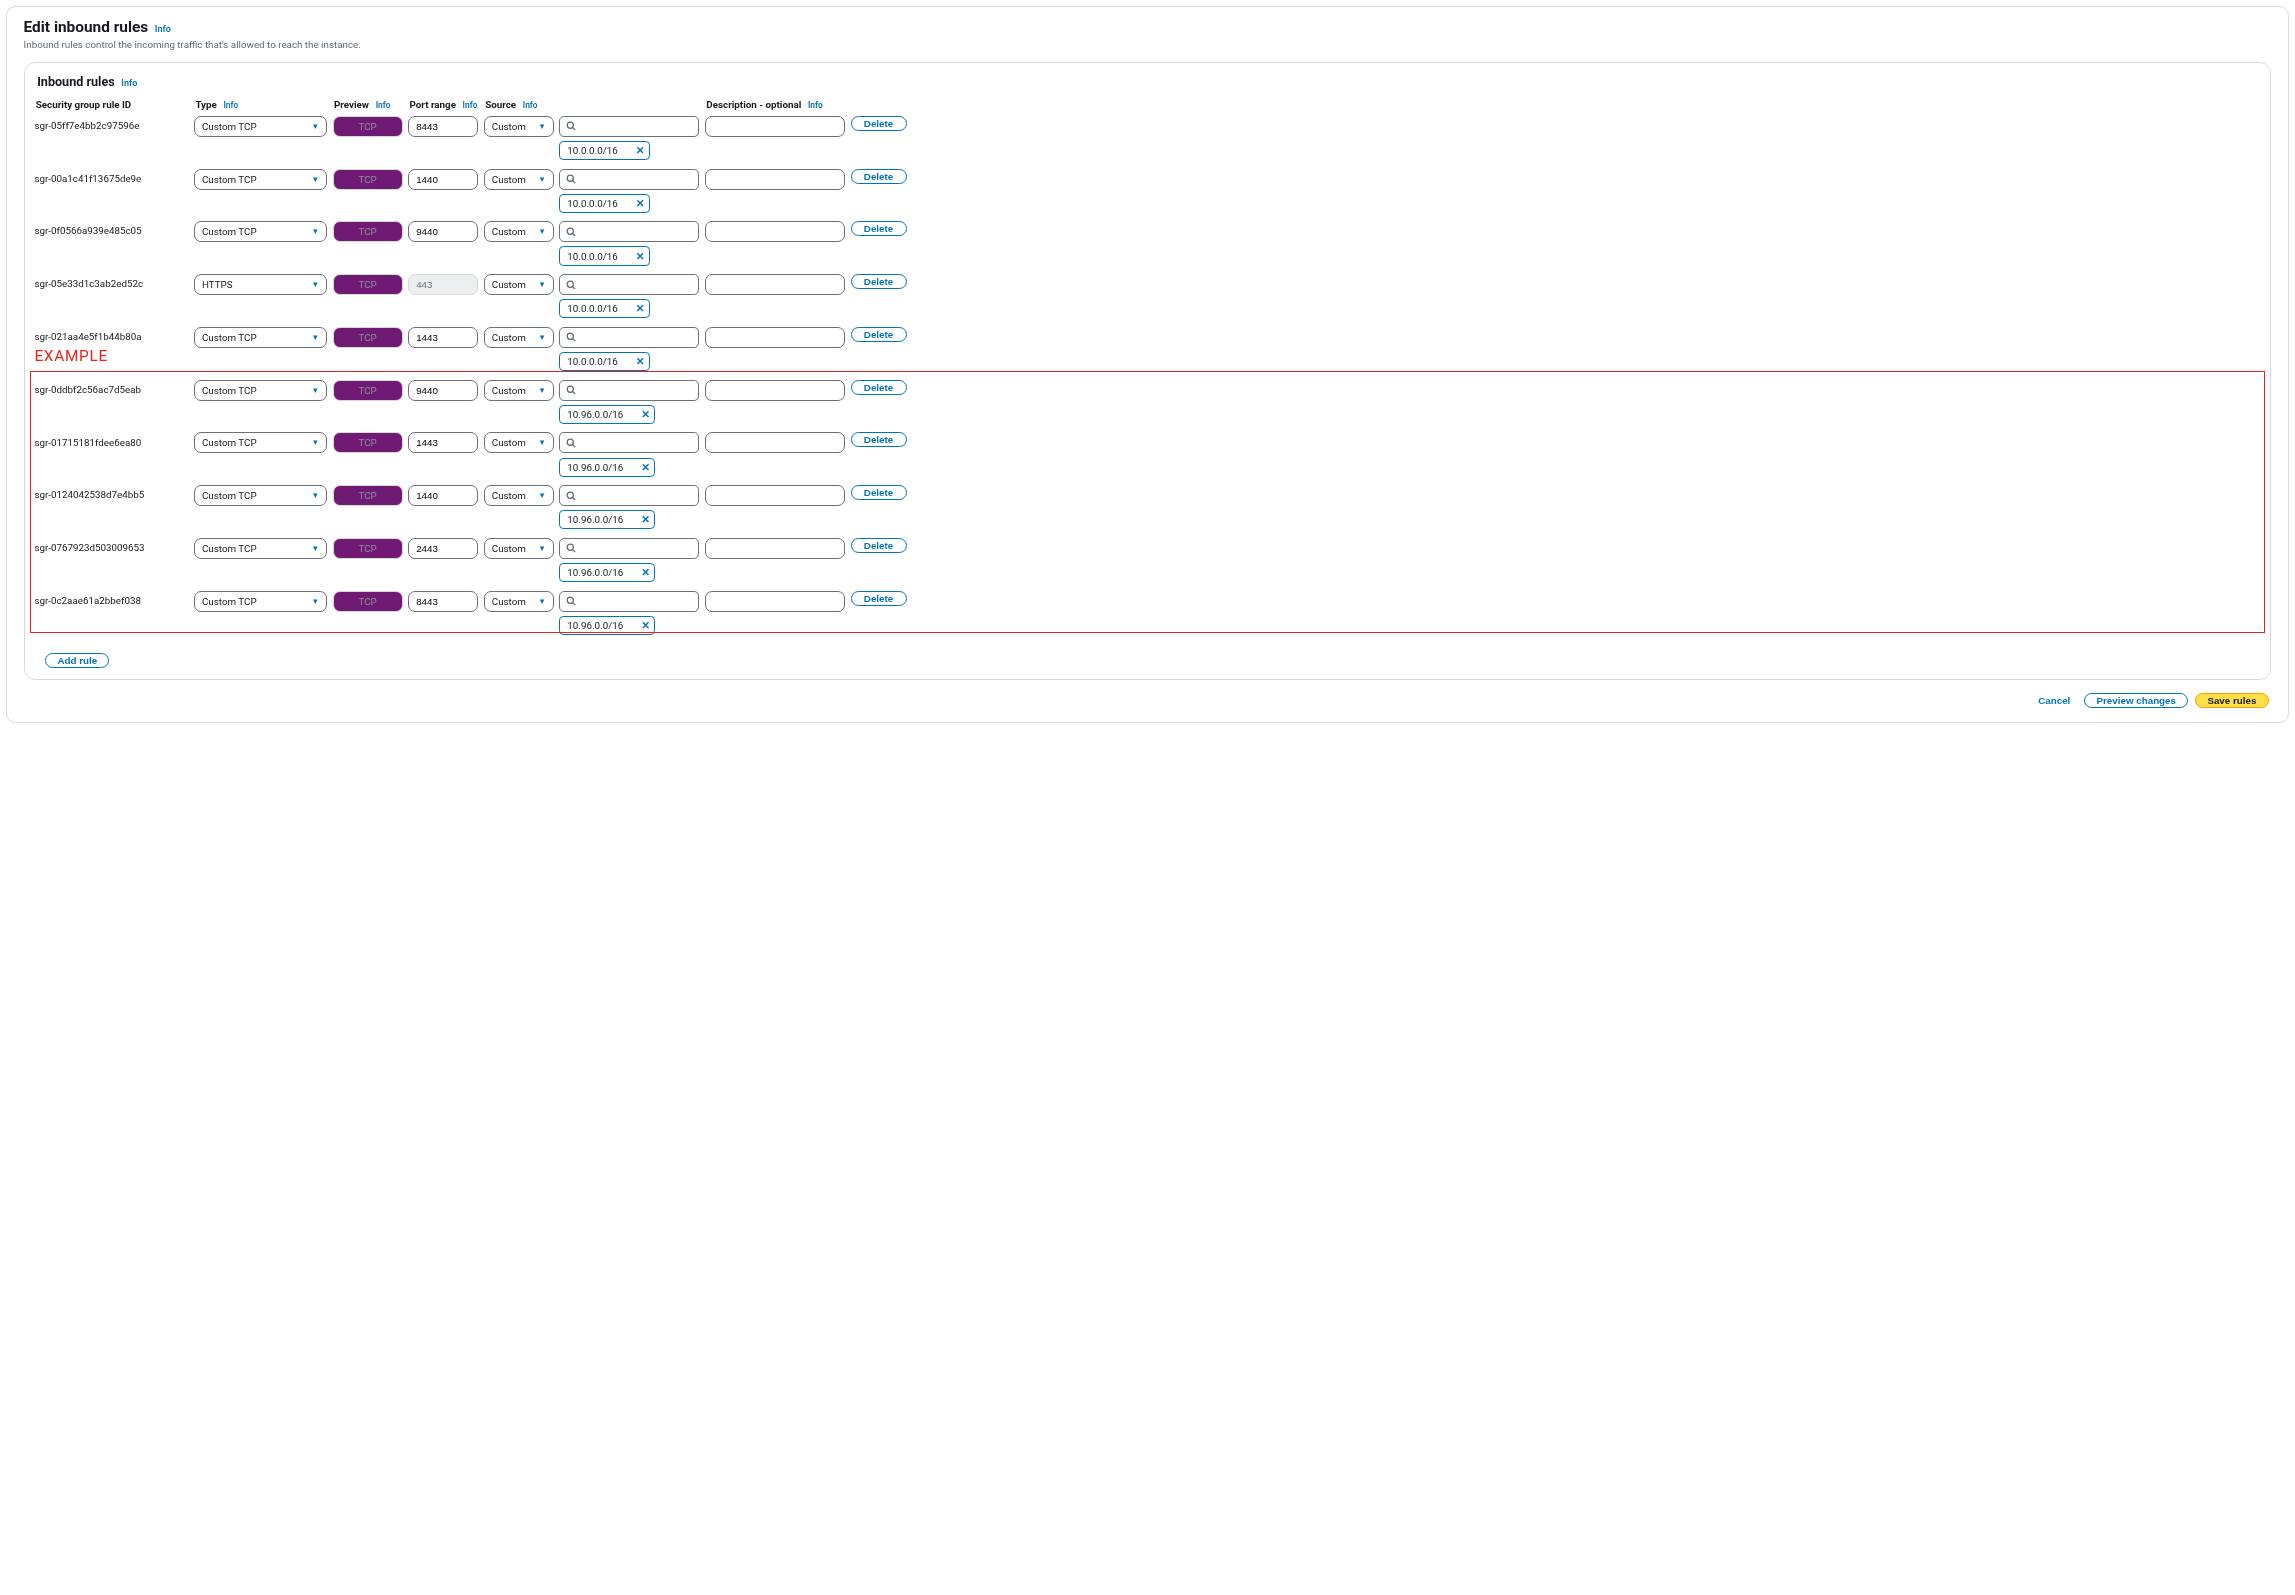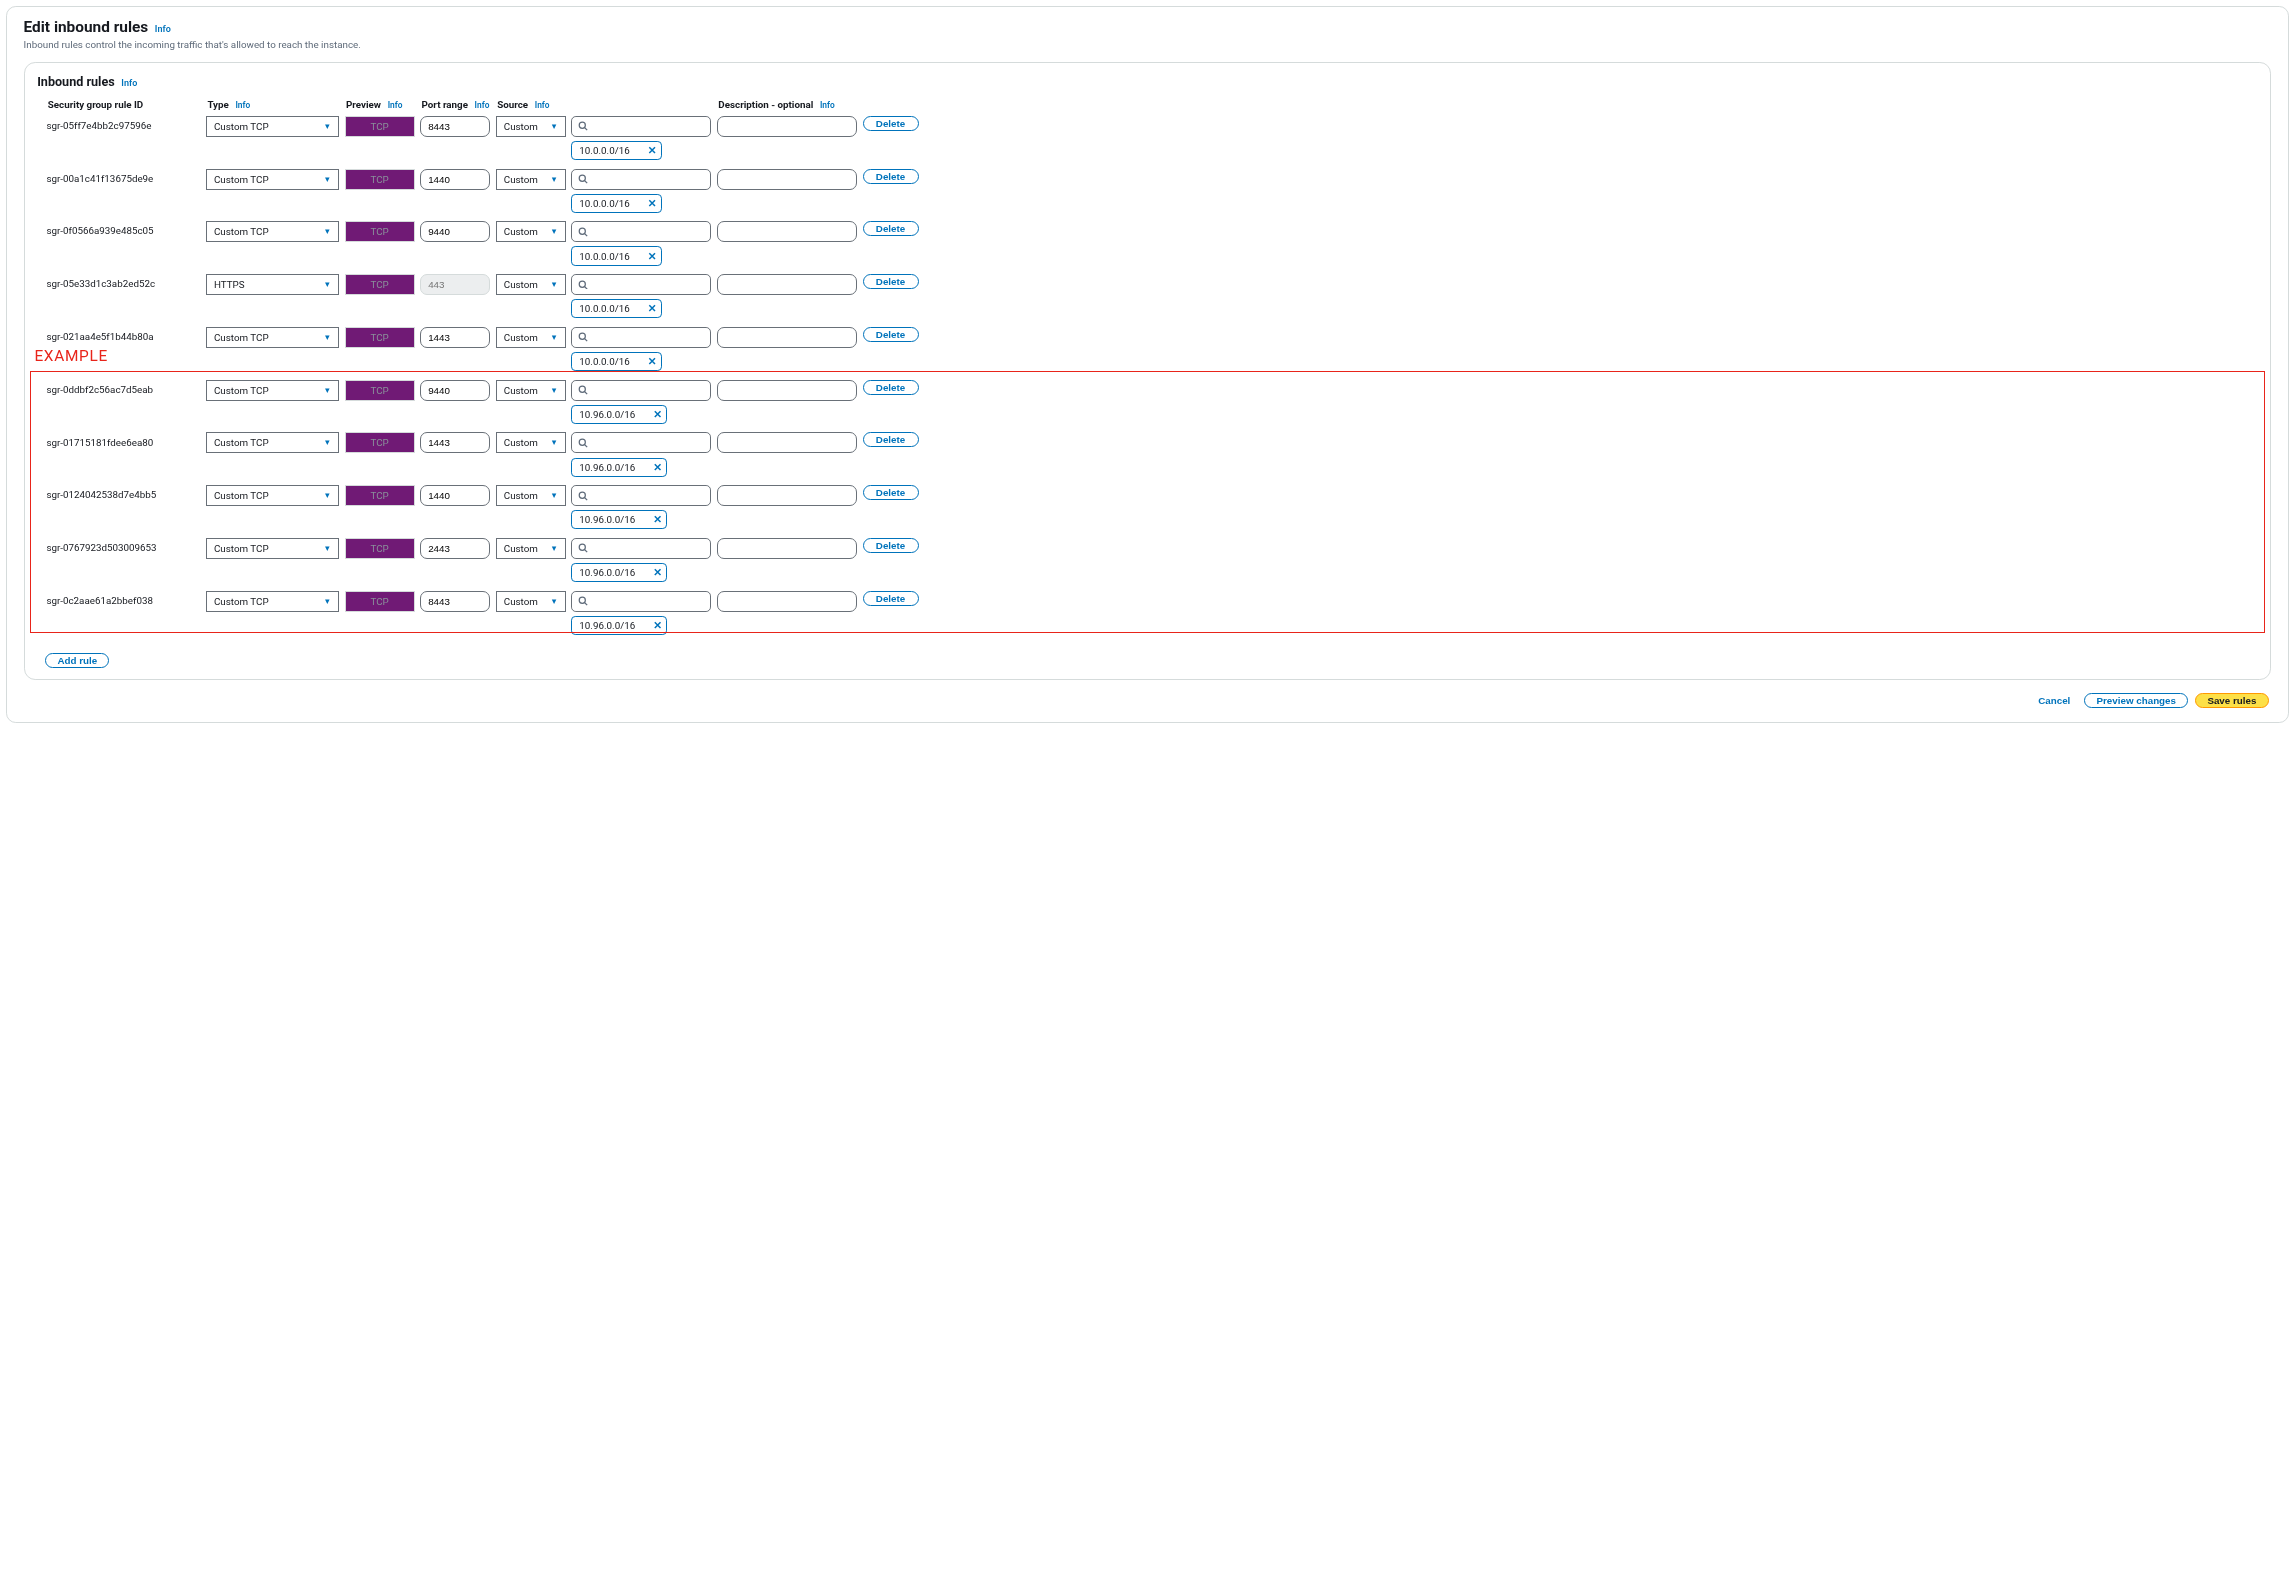--- a/index.html
+++ b/index.html
@@ -44,36 +44,35 @@
     font-weight: 700;
     display: inline-block;
     margin-bottom: 7px;
     margin-left: 2.8px;
   }
   .grid {
     display: grid;
     grid-template-columns: 154px 133px 70px 70px 70px 140px 140px 56px;
     column-gap: 5.6px;
     align-items: start;
-    margin-left: 12px;
   }
   .col-header {
     font-weight: 700;
     font-size: 9.8px;
     padding: 2.8px 1.4px 5.6px 1.4px;
     white-space: nowrap;
   }
   .col-header .info-link { font-size: 8.4px; }
   .rule-id {
     font-size: 9.8px;
     padding-top: 4.2px;
   }
   .select-box {
     border: 0.7px solid #697078;
-    border-radius: 0;
+    border-radius: 7px;
     height: 21px;
     display: flex;
     align-items: center;
     justify-content: space-between;
     padding: 0 7px;
     font-size: 9.8px;
     background: #fff;
     cursor: pointer;
   }
   .select-box.disabled {

